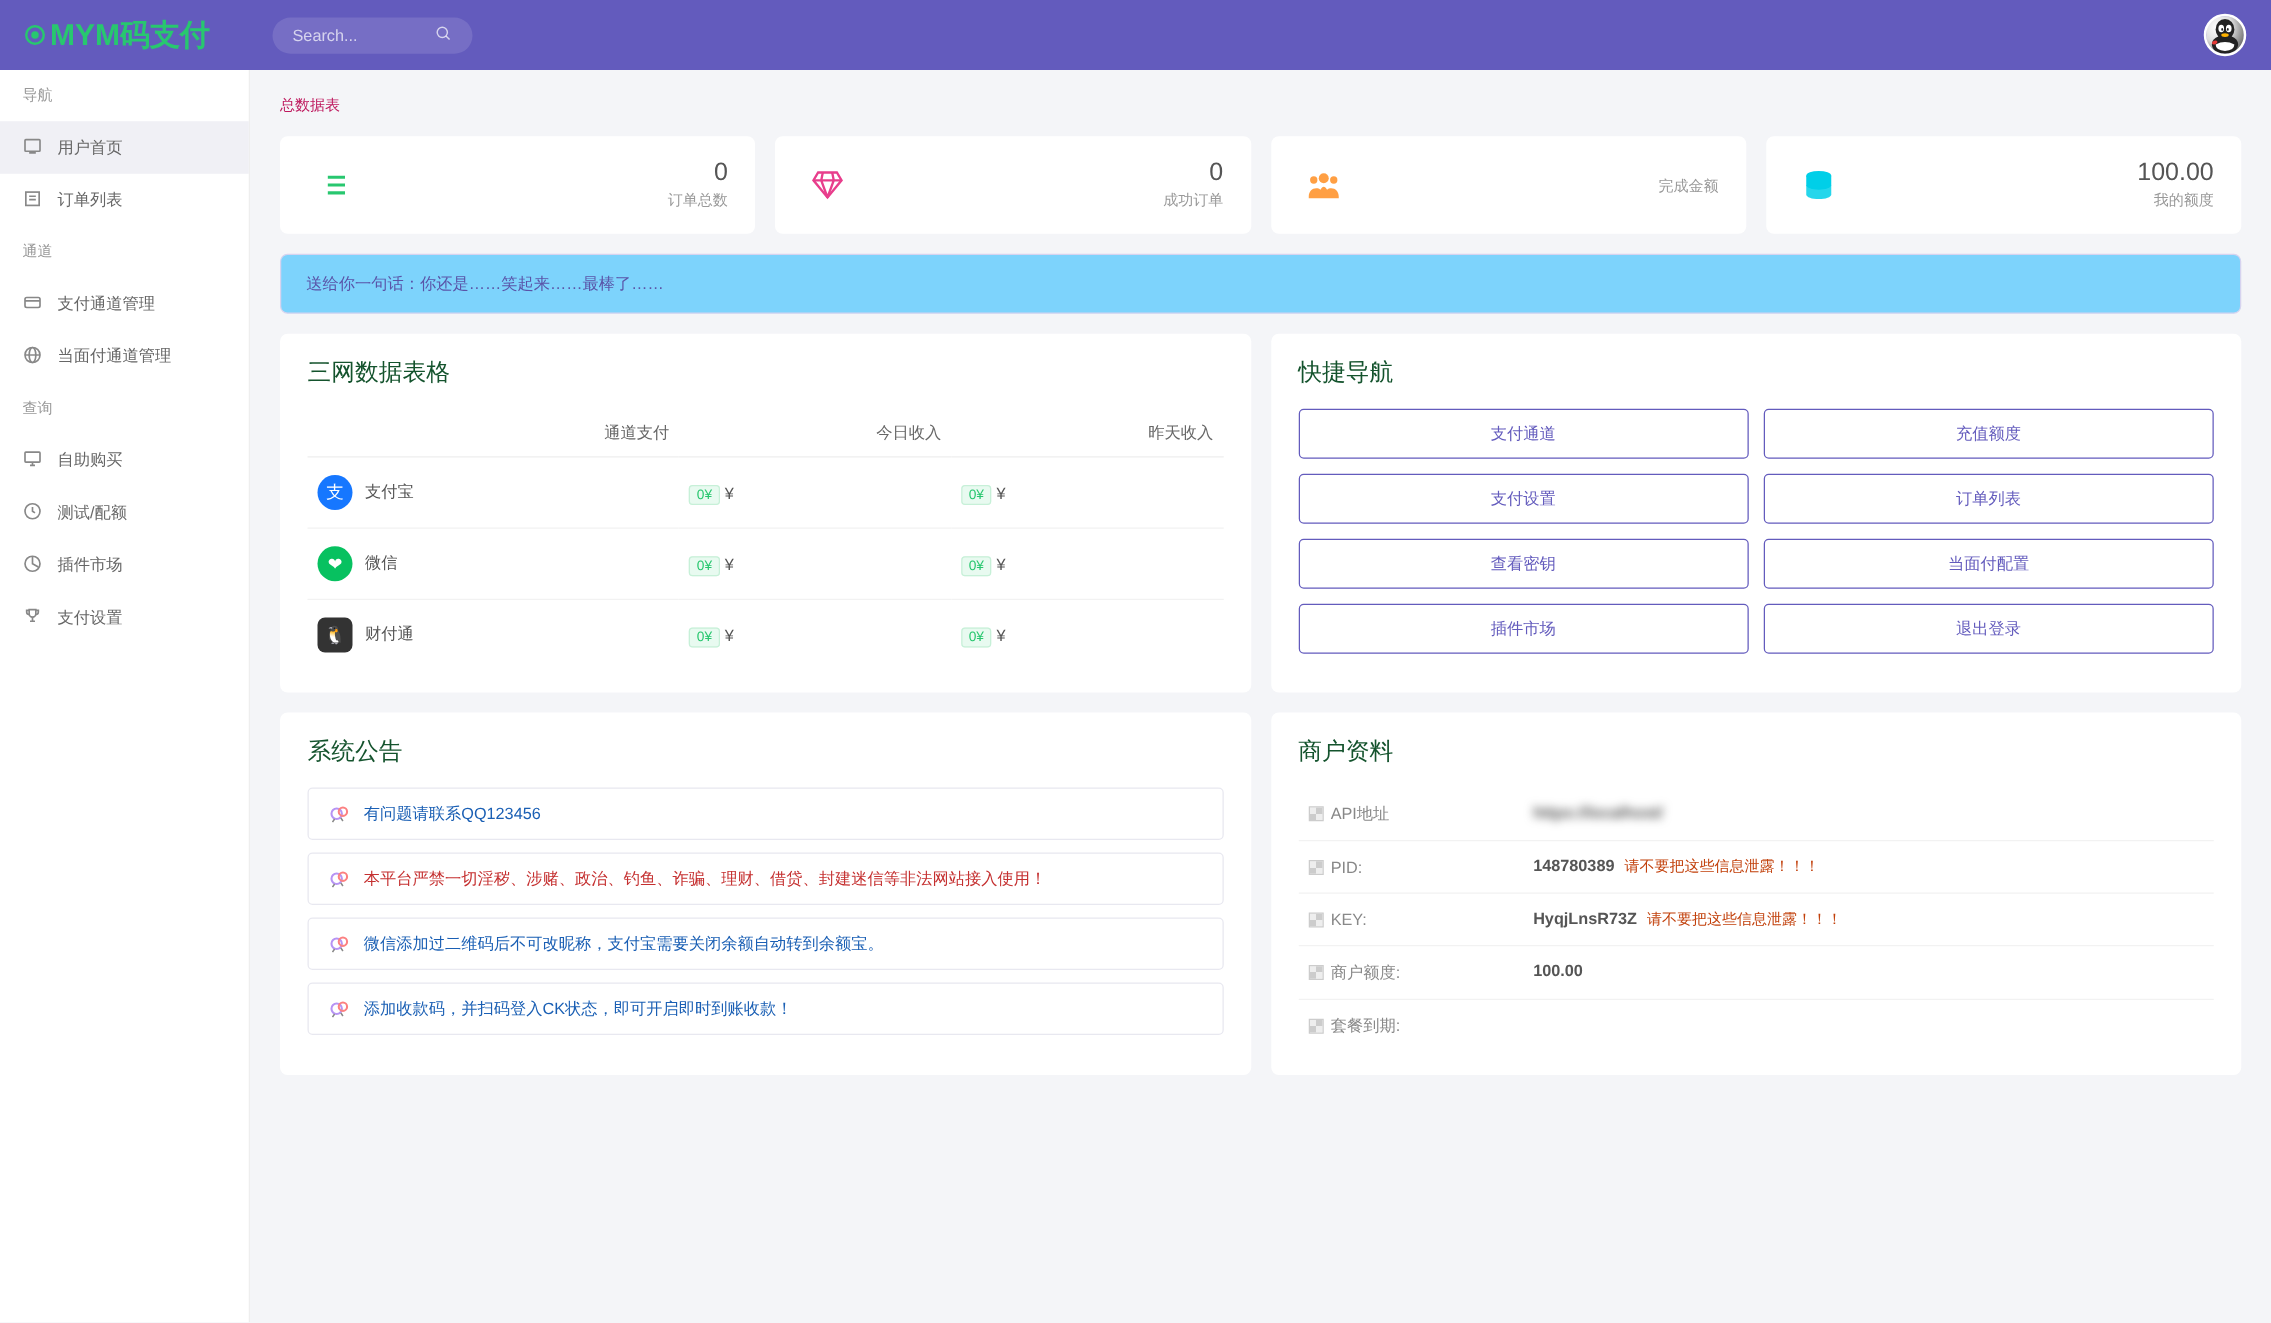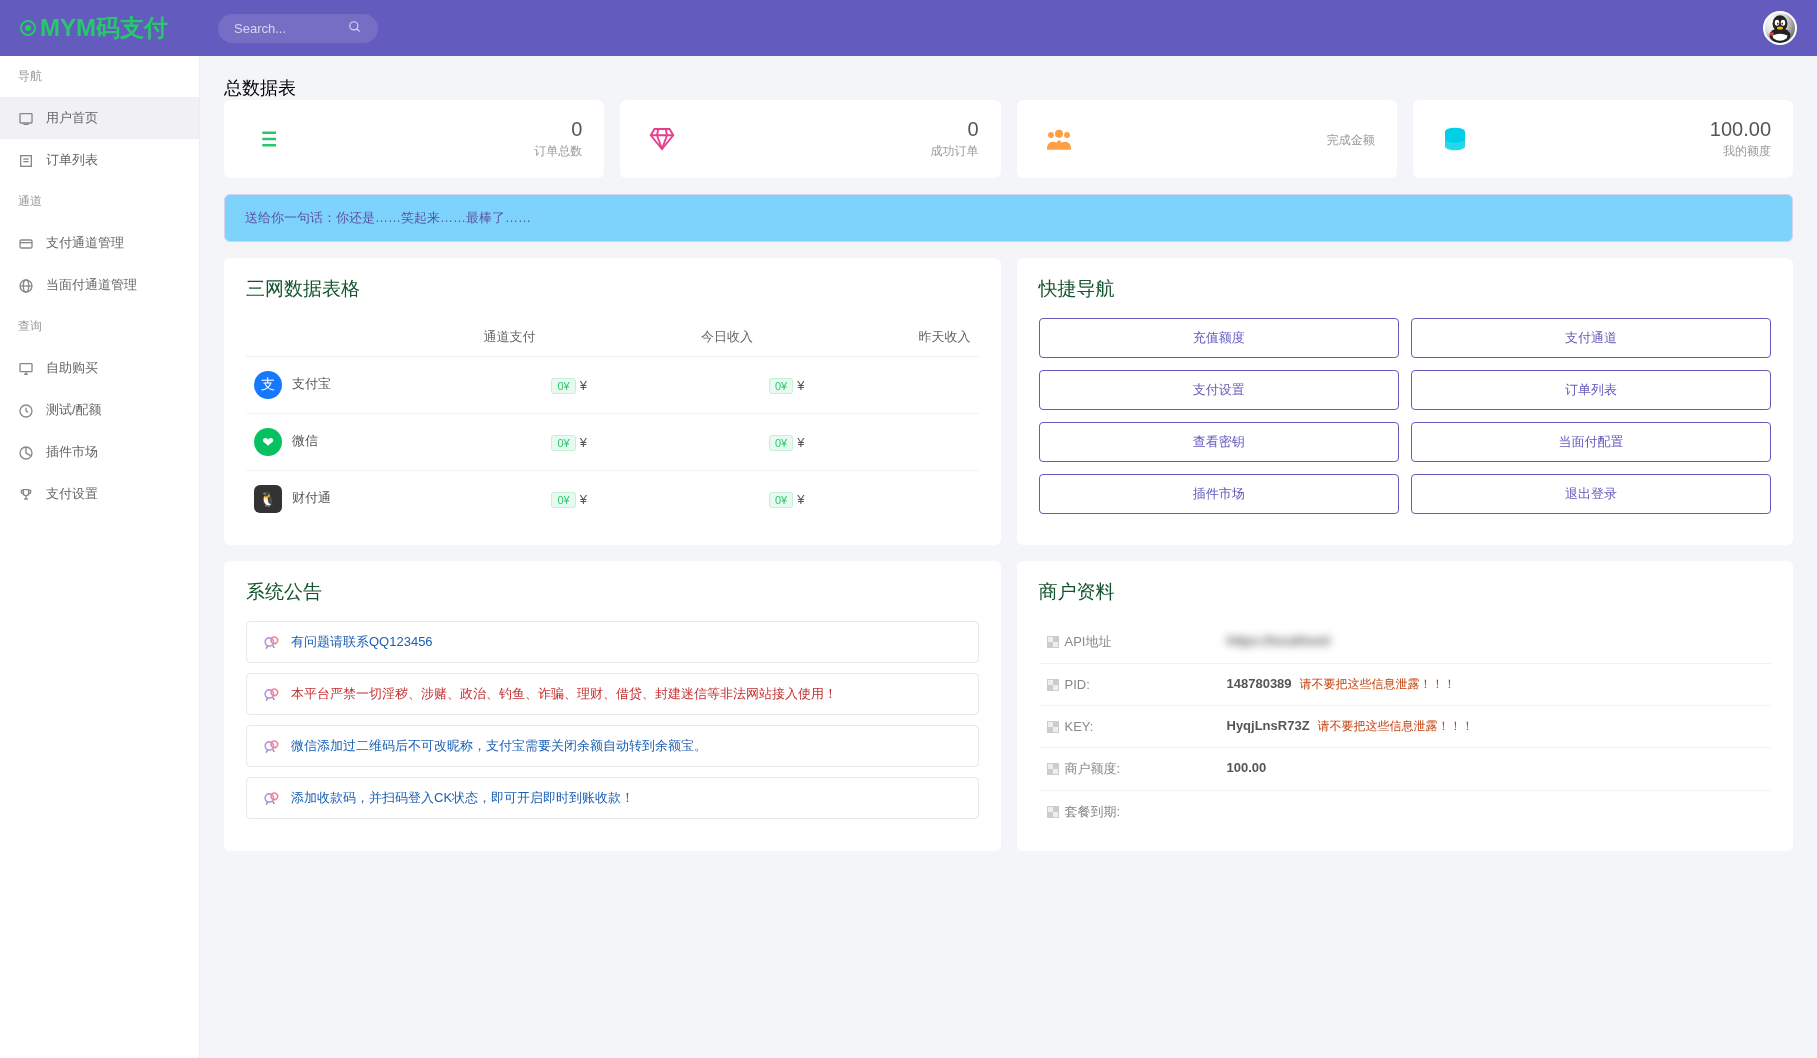--- a/index.html
+++ b/index.html
@@ -10,25 +10,25 @@
 .logo-icon::after{content:"";position:absolute;top:3px;left:3px;width:6px;height:6px;background:#28c76f;border-radius:50%}
 .searchwrap{margin-left:50px;background:rgba(255,255,255,.12);border-radius:18px;padding:6px 16px;width:160px;display:flex;gap:8px}
 .searchwrap input{background:transparent;border:none;outline:none;color:#fff;width:100%;font-size:13px}
 .searchwrap input::placeholder{color:rgba(255,255,255,.7)}
 .search-icon{color:rgba(255,255,255,.7);font-size:14px}
 .avatar{position:absolute;right:20px;width:34px;height:34px;border-radius:50%;background:radial-gradient(circle at 30% 30%,#fff 0%,#ddd 40%,#333 100%);border:2px solid #fff;overflow:hidden}
 .avatar svg{width:100%;height:100%}
 .layout{display:flex}
 .sidebar{width:200px;background:#fff;min-height:calc(100vh - 56px);border-right:1px solid #eee;flex-shrink:0}
 .side-group{padding:12px 18px;color:#999;font-size:12px}
-.side-item{padding:12px 18px;display:flex;align-items:flex-end;gap:12px;color:#666;cursor:pointer}
+.side-item{padding:12px 18px;display:flex;align-items:flex-start;gap:12px;color:#666;cursor:pointer}
 .side-item.active{background:#f0f0f5}
 .side-icon{width:16px;height:16px;display:inline-flex;align-items:center;justify-content:center;color:#888}
 .content{flex:1;padding:20px 24px}
-.page-title{font-size:18px;color:#000000;margin-bottom:0}
+.page-title{font-size:12px;color:#be185d;margin-bottom:16px}
 .stats{display:flex;gap:16px;margin-bottom:16px}
 .stat-card{background:#fff;border-radius:6px;flex:1;padding:18px 22px;display:flex;align-items:center;gap:20px}
 .stat-icon{width:40px;height:40px;display:flex;align-items:center;justify-content:center;font-size:26px}
 .stat-body{margin-left:auto;text-align:right}
 .stat-val{font-size:20px;color:#555}
 .stat-lbl{font-size:12px;color:#999;margin-top:2px}
 .quote{background:#7dd3fc;border:1px solid #d6d3ef;border-radius:6px;padding:14px 20px;color:#5a54a8;font-size:13px;margin-bottom:16px}
 .row{display:flex;gap:16px;margin-bottom:16px}
 .card{background:#fff;border-radius:6px;padding:18px 22px;flex:1}
 .card-title{font-size:19px;color:#14532d;margin-bottom:16px}
@@ -260,22 +260,22 @@
                 <td><span class="pay-icon qq">🐧</span><span>财付通</span></td>
                 <td><span class="badge">0¥</span><span>¥</span></td>
                 <td><span class="badge">0¥</span><span>¥</span></td>
               </tr>
             </tbody>
         </table>
       </div>
       <div class="card">
         <div class="card-title">快捷导航</div>
         <div class="quicknav" id="quicknav">
+            <div class="qbtn">支付通道</div>
             <div class="qbtn">充值额度</div>
-            <div class="qbtn">支付通道</div>
             <div class="qbtn">支付设置</div>
             <div class="qbtn">订单列表</div>
             <div class="qbtn">查看密钥</div>
             <div class="qbtn">当面付配置</div>
             <div class="qbtn">插件市场</div>
             <div class="qbtn">退出登录</div>
           </div>
       </div>
     </div>
 

